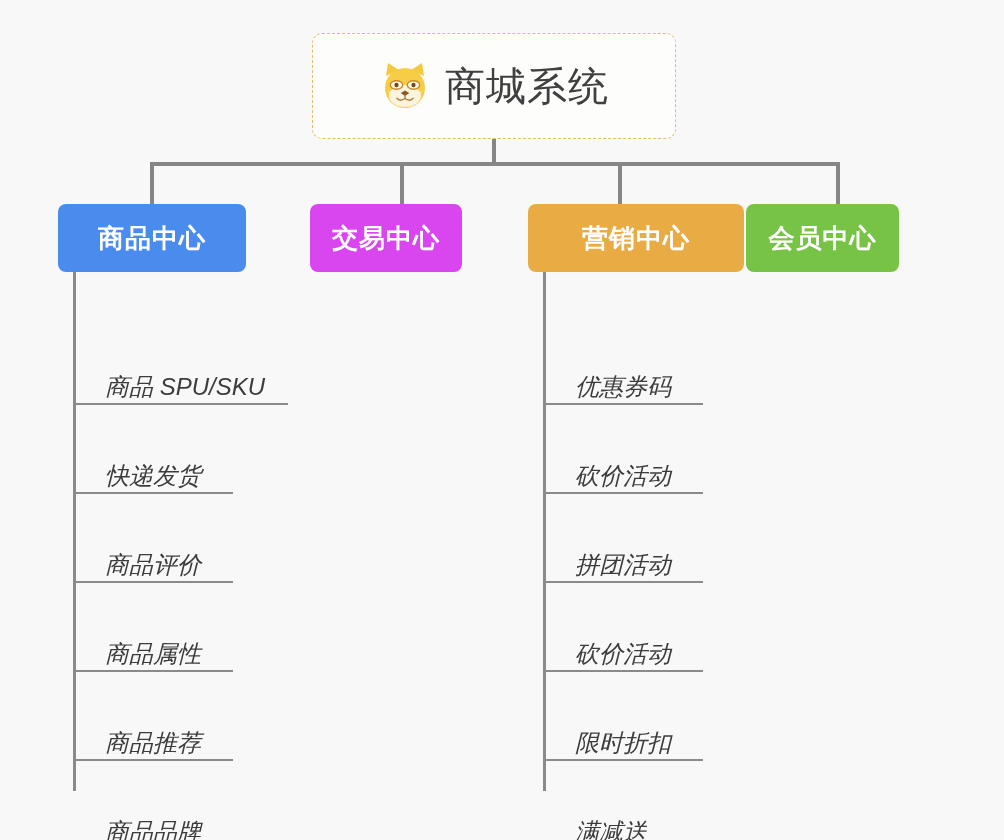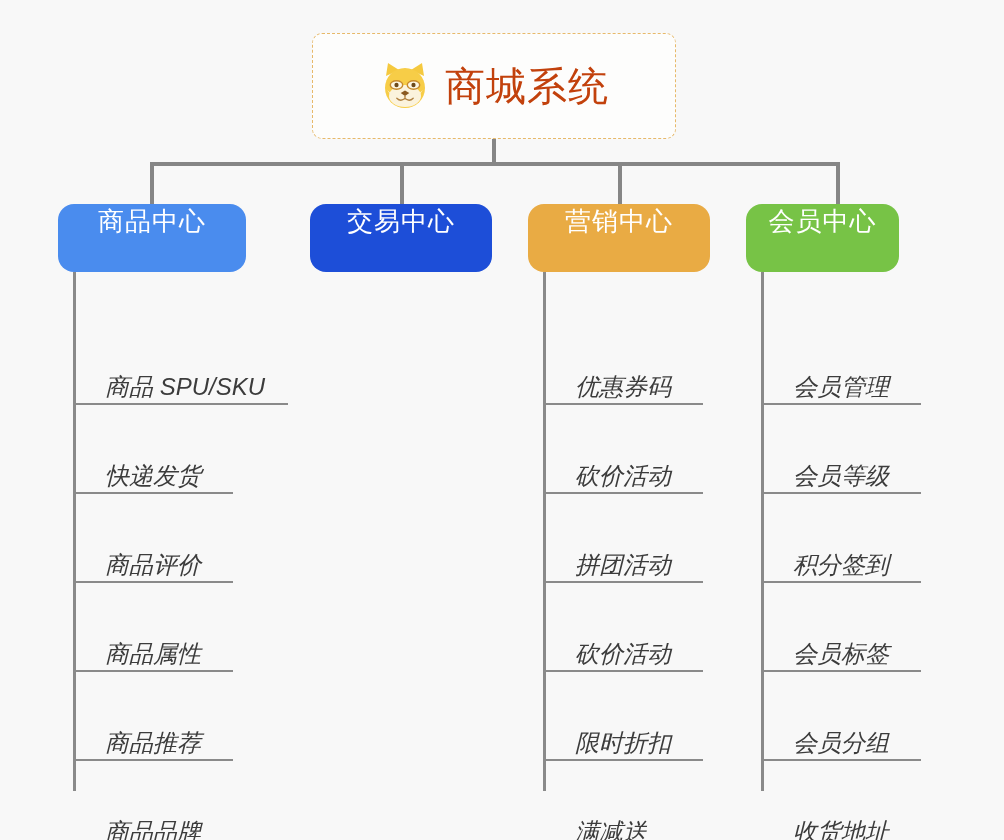--- a/index.html
+++ b/index.html
@@ -63,27 +63,29 @@
   .conn-h { height: 4px; }
 
   
   .column {
     position: absolute;
     top: 204px;
   }
   .cat-header {
     box-sizing: border-box;
     height: 68px;
-    border-radius: 16px;
+    border-radius: 8px;
     display: flex;
+    align-items: center;
     justify-content: center;
     color: #ffffff;
     font-size: 26px;
     letter-spacing: 1px;
     white-space: nowrap;
+    font-weight: bold;
   }
 
   .branch {
     position: relative;
     font-style: italic;
   }
   
   .trunk {
     position: absolute;
     left: 15px;
@@ -138,21 +140,21 @@
         <ellipse cx="17.5" cy="25" rx="2.1" ry="2.3" fill="#6d4a1c"></ellipse>
         <ellipse cx="34.5" cy="25" rx="2.1" ry="2.3" fill="#6d4a1c"></ellipse>
 
         <path d="M26 30.5 l4.3 2.4 -4.3 3.1 -4.3 -3.1 Z" fill="#8a5a22"></path>
 
         <path d="M26 36.2 v2.4" stroke="#b08040" stroke-width="1.3" fill="none" stroke-linecap="round"></path>
         <path d="M26 38.6 q-4.6 3.4 -8.2 -0.4" stroke="#b08040" stroke-width="1.3" fill="none" stroke-linecap="round"></path>
         <path d="M26 38.6 q4.6 3.4 8.2 -0.4" stroke="#b08040" stroke-width="1.3" fill="none" stroke-linecap="round"></path>
       </svg>
     </span>
-    <span class="root-title" style="color: #c2410c;">商城系统</span>
+    <span class="root-title" style="color: #404040;">商城系统</span>
   </div>
 
   <div class="conn conn-v" style="left: 492px; top: 139px; height: 26px; background: rgb(134, 134, 134);"></div>
   <div class="conn conn-h" style="left: 150px; top: 162px; width: 690px; background: rgb(134, 134, 134);"></div>
   <div class="conn conn-v" style="left: 150px; top: 162px; height: 44px; background: rgb(134, 134, 134);"></div>
   <div class="conn conn-v" style="left: 400px; top: 162px; height: 44px; background: rgb(134, 134, 134);"></div>
   <div class="conn conn-v" style="left: 618px; top: 162px; height: 44px; background: rgb(134, 134, 134);"></div>
   <div class="conn conn-v" style="left: 836px; top: 162px; height: 44px; background: rgb(134, 134, 134);"></div>
 
   <div class="column" style="left:58px; width:188px;">
@@ -182,27 +184,27 @@
         <div class="leaf-label">商品推荐</div>
       </div>
       <div class="leaf" style="top:578px; width:160px;">
 
         <div class="leaf-label">商品品牌</div>
       </div>
     </div>
   </div>
 
   <div class="column" style="left:310px; width:182px;">
-    <div class="cat-header" style="width: 182px; background: #1d4ed8;">
+    <div class="cat-header" style="width: 152px; background: #d946ef;">
       <span>交易中心</span>
     </div>
   </div>
 
   <div class="column" style="left:528px; width:182px;">
-    <div class="cat-header" style="width: 182px; background: rgb(233, 171, 68);">
+    <div class="cat-header" style="width: 216px; background: rgb(233, 171, 68);">
       <span>营销中心</span>
     </div>
     <div class="branch" style="height:562px;text-align:right;">
       <div class="trunk" style="height:519px;"></div>
       <div class="leaf" style="top:133px; width:160px;">
         <div class="leaf-rule" style="width:160px;"></div>
         <div class="leaf-label">优惠券码</div>
       </div>
       <div class="leaf" style="top:222px; width:160px;">
         <div class="leaf-rule" style="width:160px;"></div>
@@ -224,42 +226,15 @@
 
         <div class="leaf-label">满减送</div>
       </div>
     </div>
   </div>
 
   <div class="column" style="left:746px; width:182px;">
     <div class="cat-header" style="width: 153px; background: rgb(119, 195, 70);">
       <span>会员中心</span>
     </div>
-    <div class="branch" style="height:562px;">
-      <div class="trunk" style="height:519px;"></div>
-      <div class="leaf" style="top:133px; width:160px;">
-        <div class="leaf-rule" style="width:160px;"></div>
-        <div class="leaf-label">会员管理</div>
-      </div>
-      <div class="leaf" style="top:222px; width:160px;">
-        <div class="leaf-rule" style="width:160px;"></div>
-        <div class="leaf-label">会员等级</div>
-      </div>
-      <div class="leaf" style="top:311px; width:160px;">
-        <div class="leaf-rule" style="width:160px;"></div>
-        <div class="leaf-label">积分签到</div>
-      </div>
-      <div class="leaf" style="top:400px; width:160px;">
-        <div class="leaf-rule" style="width:160px;"></div>
-        <div class="leaf-label">会员标签</div>
-      </div>
-      <div class="leaf" style="top:489px; width:160px;">
-        <div class="leaf-rule" style="width:160px;"></div>
-        <div class="leaf-label">会员分组</div>
-      </div>
-      <div class="leaf" style="top:578px; width:160px;">
-
-        <div class="leaf-label">收货地址</div>
-      </div>
-    </div>
   </div>
 
 </div>
 
 </body></html>

